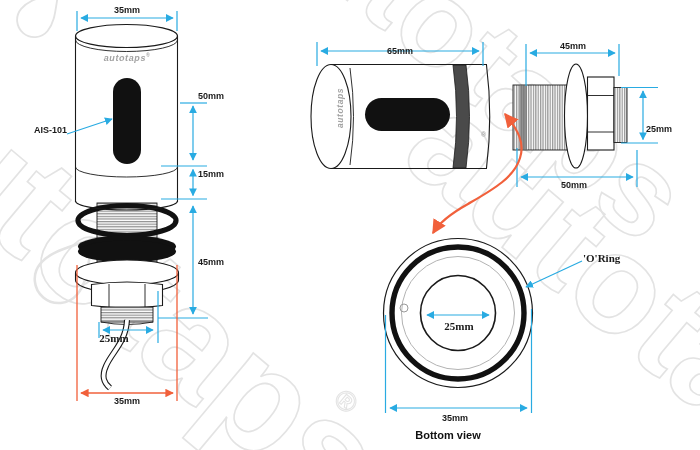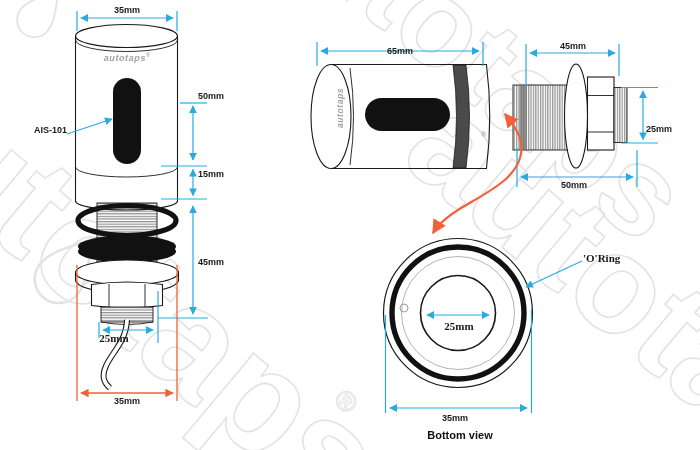--- a/index.html
+++ b/index.html
@@ -163,15 +163,15 @@
 <div class="lbl ctr" style="left:400px;top:46px;">65mm</div>
 <div class="lbl ctr" style="left:573px;top:41px;">45mm</div>
 <div class="lbl" style="left:646px;top:124px;">25mm</div>
 <div class="lbl ctr" style="left:574px;top:180px;">50mm</div>
 <div class="brand" style="left:340px;top:108px;transform:translate(-50%,-50%) rotate(-90deg);font-size:8.5px;">autotaps</div>
 <div class="brand" style="left:481px;top:131px;font-size:7px;font-style:normal;">®</div>
 
 <div class="lbl ctr small" style="left:459px;top:320px;">25mm</div>
 <div class="lbl ctr" style="left:455px;top:413px;">35mm</div>
 <div class="lbl small" style="left:583px;top:252px;">'O'Ring</div>
-<div class="caption" style="left:460px;top:429px;transform:translateX(-50%);">Bottom view</div>
+<div class="caption" style="left:448px;top:429px;transform:translateX(-50%);">Bottom view</div>
 
 </div>
 
 </body></html>

